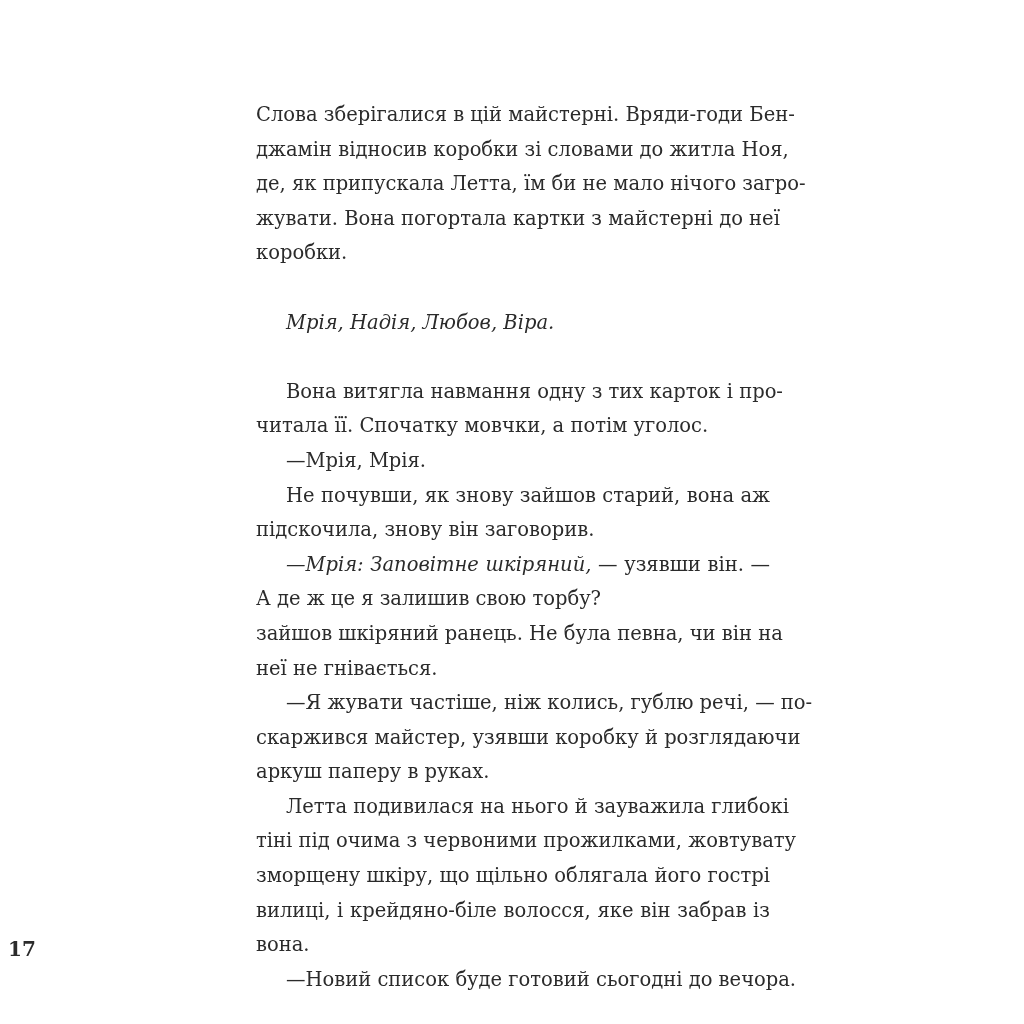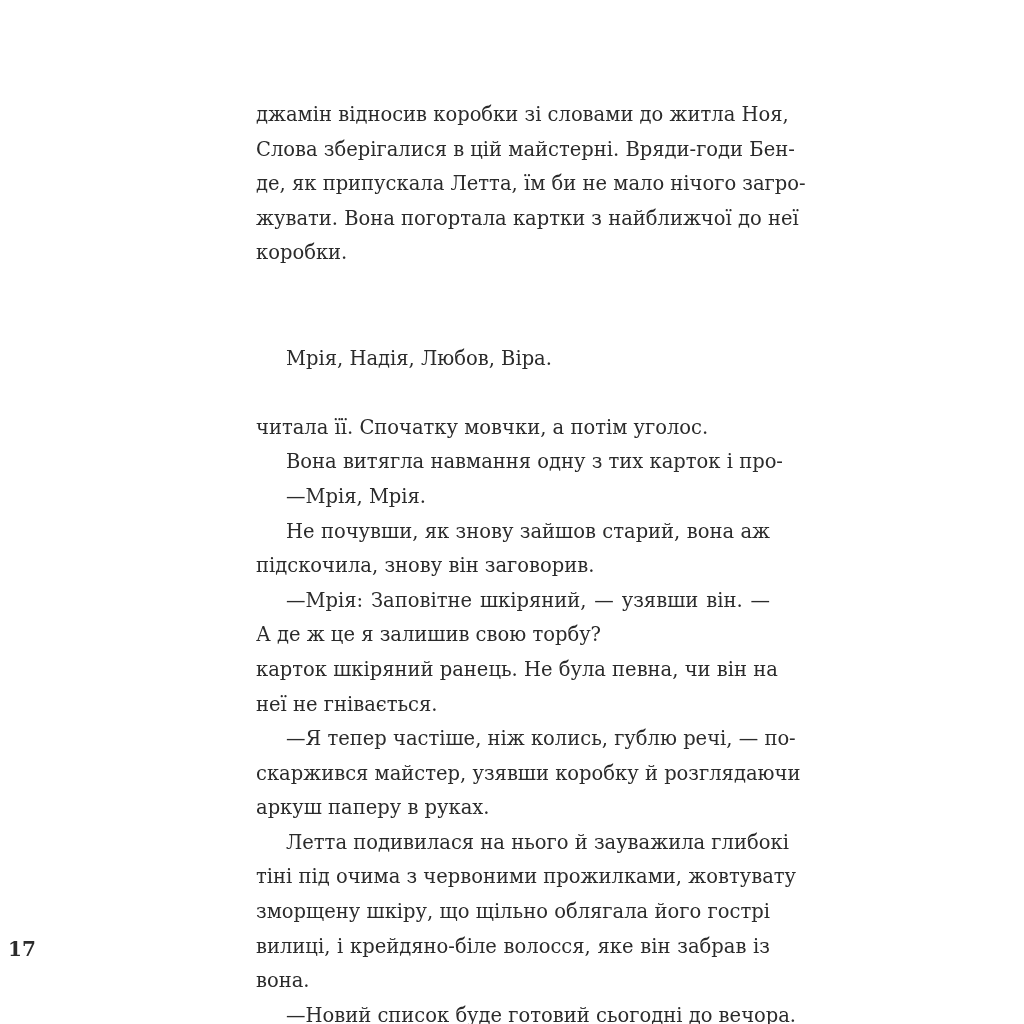--- a/index.html
+++ b/index.html
@@ -34,81 +34,81 @@
     text-align-last: left;
   }
   .indent {
     padding-left: 30px;
   }
   .gap {
     display: block;
     height: 34.6px;
   }
   .italic {
-    margin-top: 36px;
+    font-style: italic;
   }
   .page-number {
     position: absolute;
     left: 8px;
     width: 1024px;
     top: 937px;
     text-align: left;
     font-family: "DejaVu Serif", "Liberation Serif", serif;
     font-size: 20px;
     color: #2b2b2b;
     font-weight: bold;
   }
 </style>
 </head>
 <body>
 
 <div class="page">
 
   <div>
+    <span class="line">Слова зберігалися в цій майстерні. Вряди-годи Бен-</span>
     <span class="line">джамін відносив коробки зі словами до житла Ноя,</span>
-    <span class="line">Слова зберігалися в цій майстерні. Вряди-годи Бен-</span>
     <span class="line">де, як припускала Летта, їм би не мало нічого загро-</span>
-    <span class="line">жувати. Вона погортала картки з найближчої до неї</span>
+    <span class="line">жувати. Вона погортала картки з майстерні до неї</span>
     <span class="line last">коробки.</span>
   </div>
 
   <span class="gap"></span>
 
   <div>
     <span class="line last indent italic">Мрія, Надія, Любов, Віра.</span>
   </div>
 
   <span class="gap"></span>
 
   <div>
+    <span class="line indent">Вона витягла навмання одну з тих карток і про-</span>
     <span class="line last">читала її. Спочатку мовчки, а потім уголос.</span>
-    <span class="line indent">Вона витягла навмання одну з тих карток і про-</span>
   </div>
 
   <div>
     <span class="line last indent">—Мрія, Мрія.</span>
   </div>
 
   <div>
     <span class="line indent">Не почувши, як знову зайшов старий, вона аж</span>
     <span class="line last">підскочила, знову він заговорив.</span>
   </div>
 
   <div>
     <span class="line indent"><span class="italic">—Мрія: Заповітне шкіряний,</span><span> — узявши він. —</span></span>
     <span class="line last">А де ж це я залишив свою торбу?</span>
   </div>
 
   <div>
-    <span class="line">карток шкіряний ранець. Не була певна, чи він на</span>
+    <span class="line">зайшов шкіряний ранець. Не була певна, чи він на</span>
     <span class="line last">неї не гнівається.</span>
   </div>
 
   <div>
-    <span class="line indent">—Я тепер частіше, ніж колись, гублю речі, — по-</span>
+    <span class="line indent">—Я жувати частіше, ніж колись, гублю речі, — по-</span>
     <span class="line">скаржився майстер, узявши коробку й розглядаючи</span>
     <span class="line last">аркуш паперу в руках.</span>
   </div>
 
   <div>
     <span class="line indent">Летта подивилася на нього й зауважила глибокі</span>
     <span class="line">тіні під очима з червоними прожилками, жовтувату</span>
     <span class="line">зморщену шкіру, що щільно облягала його гострі</span>
     <span class="line">вилиці, і крейдяно-біле волосся, яке він забрав із</span>
     <span class="line last">вона.</span>

